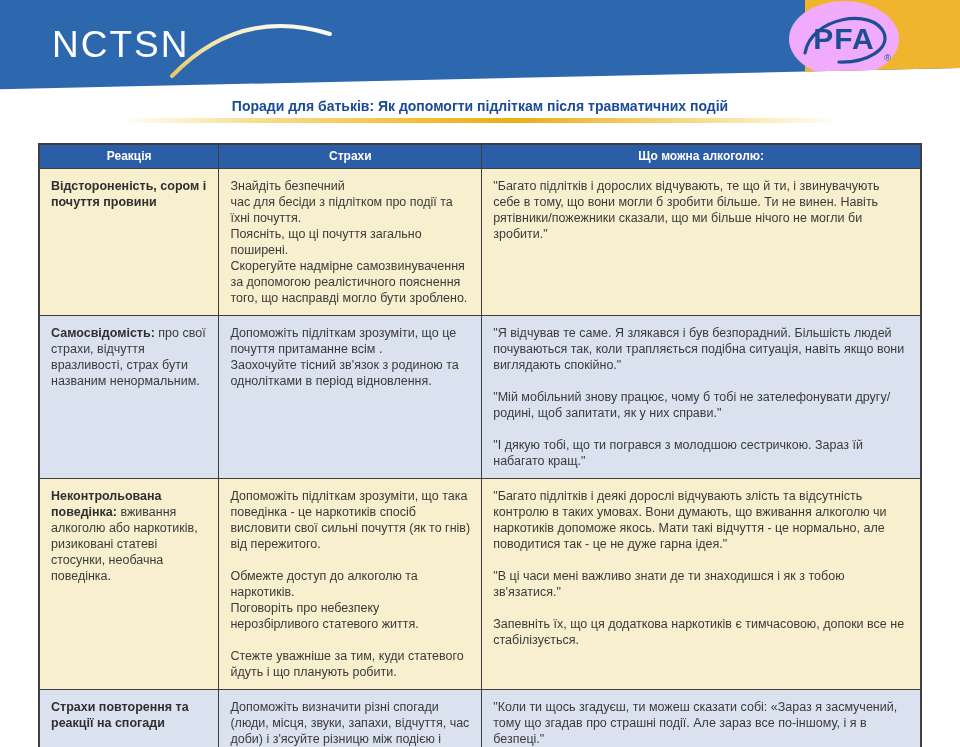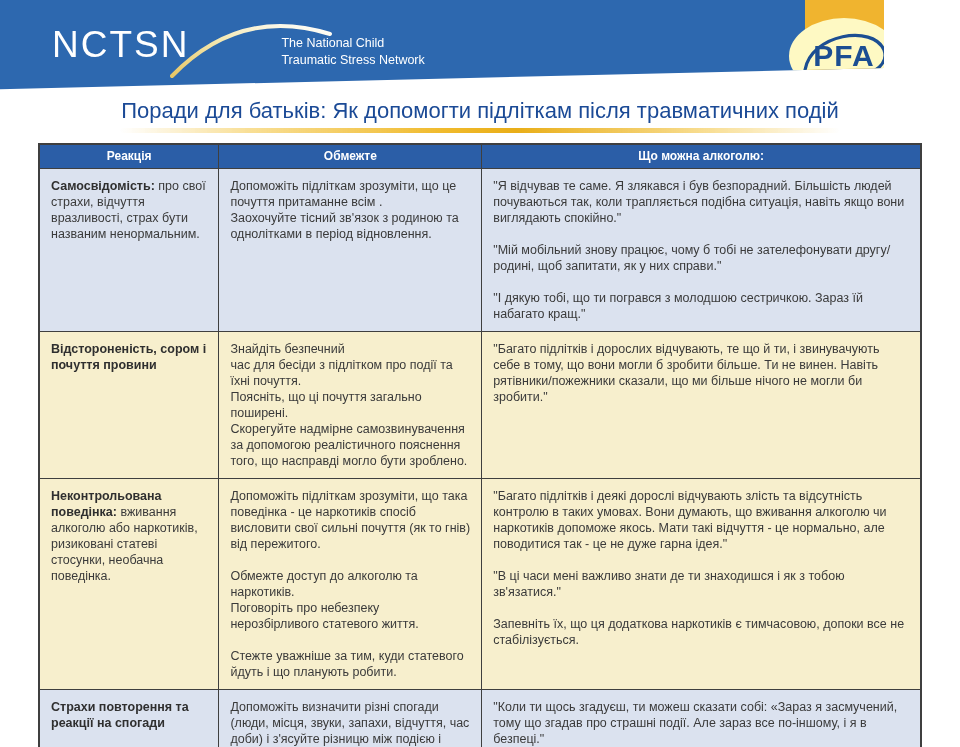--- a/index.html
+++ b/index.html
@@ -8,21 +8,21 @@
     width: 960px; height: 747px;
     background: #ffffff;
     font-family: "Liberation Sans", sans-serif;
     position: relative;
     overflow: hidden;
   }
 
   
   .banner {
     position: relative;
-    width: 884px; height: 92px;
+    width: 960px; height: 92px;
     background: #2d68af;
     clip-path: polygon(0 0, 100% 0, 100% 74%, 0 97%);
   }
   .yellow-corner {
     position: absolute;
     left: 805px; right: 0; top: 0; bottom: 0;
     background: #f0b42f;
   }
   .nctsn-logo {
     position: absolute; left: 52px; top: 18px;
@@ -40,45 +40,45 @@
   .nctsn-name {
     color: #ffffff;
     font-size: 12.5px;
     line-height: 1.35;
     margin-left: 92px;
     margin-top: 17px;
     font-weight: 500;
   }
   .pfa-oval {
     position: absolute;
-    left: 789px; top: 18px;
+    left: 789px; top: 1px;
     width: 110px; height: 76px;
-    background: #fef9c3;
+    background: #f0abfc;
     border-radius: 50%;
     display: flex; align-items: center; justify-content: center;
   }
   .pfa-label {
     color: #1c4e92;
     font-size: 30px;
     font-weight: bold;
     letter-spacing: 1px;
     position: relative; z-index: 2;
   }
   .pfa-swoosh { position: absolute; left: 0; top: 0; z-index: 1; }
   .pfa-reg {
     position: absolute; right: 8px; bottom: 14px;
     color: #1c4e92; font-size: 9px; z-index: 2;
   }
 
   
   .title-wrap { text-align: center; margin-top: 6px; }
   .page-title {
     color: #1b4a96;
-    font-size: 22px;
-    font-weight: normal;
+    font-size: 14px;
+    font-weight: bold;
   }
   .title-underline {
     width: 720px; height: 5px;
     margin: 4px auto 0 auto;
     border-radius: 3px;
     background: linear-gradient(90deg,
       rgba(243,196,62,0) 0%,
       rgba(243,196,62,0.55) 18%,
       #f0ba2c 45%,
       #e9ae18 55%,
@@ -136,24 +136,20 @@
     <svg class="nctsn-swoosh" width="200" height="80" viewBox="0 0 200 80">
       <defs>
         <linearGradient id="swooshGrad" x1="0" y1="1" x2="1" y2="0">
           <stop offset="0" stop-color="#e8c765"></stop>
           <stop offset="0.5" stop-color="#f3e7b0"></stop>
           <stop offset="1" stop-color="#ffffff"></stop>
         </linearGradient>
       </defs>
       <path d="M 2 72 Q 70 2 160 30" fill="none" stroke="url(#swooshGrad)" stroke-width="4" stroke-linecap="round"></path>
     </svg>
-    <div class="nctsn-name">
-      <div>The National Child</div>
-      <div>Traumatic Stress Network</div>
-    </div>
   </div>
 
   <div class="pfa-oval">
     <svg class="pfa-swoosh" width="110" height="76" viewBox="0 0 110 76">
       <path d="M 16 52 C 22 16 84 6 95 32 C 101 48 78 62 50 61" fill="none" stroke="#1c4e92" stroke-width="3.2" stroke-linecap="round"></path>
     </svg>
     <span class="pfa-label">PFA</span>
     <span class="pfa-reg">®</span>
   </div>
 </div>
@@ -165,53 +161,53 @@
 
 <table class="reactions">
   <colgroup>
     <col class="c-reaction">
       <col class="c-solution">
       <col class="c-say">
   </colgroup>
   <thead>
     <tr>
       <th>Реакція</th>
-      <th>Обмежте</th>
+      <th>Страхи</th>
       <th>Що можна алкоголю:</th>
     </tr>
   </thead>
   <tbody>
-      <tr style="height: 130px;">
-        <td class="cell bg-blue">
-          <p><span class="reaction-lead">Самосвідомість:</span><span> про свої страхи, відчуття вразливості, страх бути названим ненормальним.</span></p>
-        </td>
-        <td class="cell bg-blue">
-          <p>Допоможіть підліткам зрозуміти, що це почуття притаманне всім .
-Заохочуйте тісний зв'язок з родиною та однолітками в період відновлення.</p>
-        </td>
-        <td class="cell bg-blue">
-          <p>"Я відчував те саме. Я злякався і був безпорадний. Більшість людей почуваються так, коли трапляється подібна ситуація, навіть якщо вони виглядають спокійно."</p>
-          <p>"Мій мобільний знову працює, чому б тобі не зателефонувати другу/родині, щоб запитати, як у них справи."</p>
-          <p>"І дякую тобі, що ти погрався з молодшою сестричкою. Зараз їй набагато кращ."</p>
-        </td>
-      </tr>
       <tr style="height: 116px;">
         <td class="cell bg-cream">
           <p><span class="reaction-lead">Відстороненість, сором і почуття провини</span></p>
         </td>
         <td class="cell bg-cream">
           <p>Знайдіть безпечний
 час для бесіди з підлітком про події та їхні почуття.
 Поясніть, що ці почуття загально поширені.
 Скорегуйте надмірне самозвинувачення за допомогою реалістичного пояснення того, що насправді могло бути зроблено.</p>
         </td>
         <td class="cell bg-cream">
           <p>"Багато підлітків і дорослих відчувають, те що й ти, і звинувачують себе в тому, що вони могли б зробити більше. Ти не винен. Навіть рятівники/пожежники сказали, що ми більше нічого не могли би зробити."</p>
         </td>
       </tr>
+      <tr style="height: 130px;">
+        <td class="cell bg-blue">
+          <p><span class="reaction-lead">Самосвідомість:</span><span> про свої страхи, відчуття вразливості, страх бути названим ненормальним.</span></p>
+        </td>
+        <td class="cell bg-blue">
+          <p>Допоможіть підліткам зрозуміти, що це почуття притаманне всім .
+Заохочуйте тісний зв'язок з родиною та однолітками в період відновлення.</p>
+        </td>
+        <td class="cell bg-blue">
+          <p>"Я відчував те саме. Я злякався і був безпорадний. Більшість людей почуваються так, коли трапляється подібна ситуація, навіть якщо вони виглядають спокійно."</p>
+          <p>"Мій мобільний знову працює, чому б тобі не зателефонувати другу/родині, щоб запитати, як у них справи."</p>
+          <p>"І дякую тобі, що ти погрався з молодшою сестричкою. Зараз їй набагато кращ."</p>
+        </td>
+      </tr>
       <tr style="height: 140px; padding-left: 28px;">
         <td class="cell bg-cream">
           <p><span class="reaction-lead">Неконтрольована поведінка:</span><span> вживання алкоголю або наркотиків, ризиковані статеві стосунки, необачна поведінка.</span></p>
         </td>
         <td class="cell bg-cream">
           <p>Допоможіть підліткам зрозуміти, що така поведінка - це наркотиків спосіб висловити свої сильні почуття (як то гнів) від пережитого.</p>
           <p>Обмежте доступ до алкоголю та наркотиків.
 Поговоріть про небезпеку нерозбірливого статевого життя.</p>
           <p>Стежте уважніше за тим, куди статевого йдуть і що планують робити.</p>
         </td>

